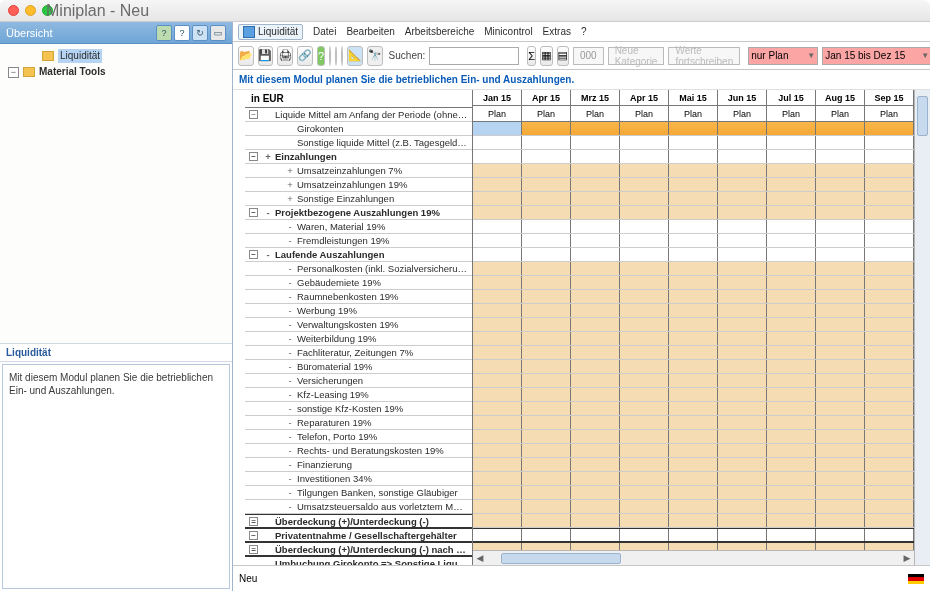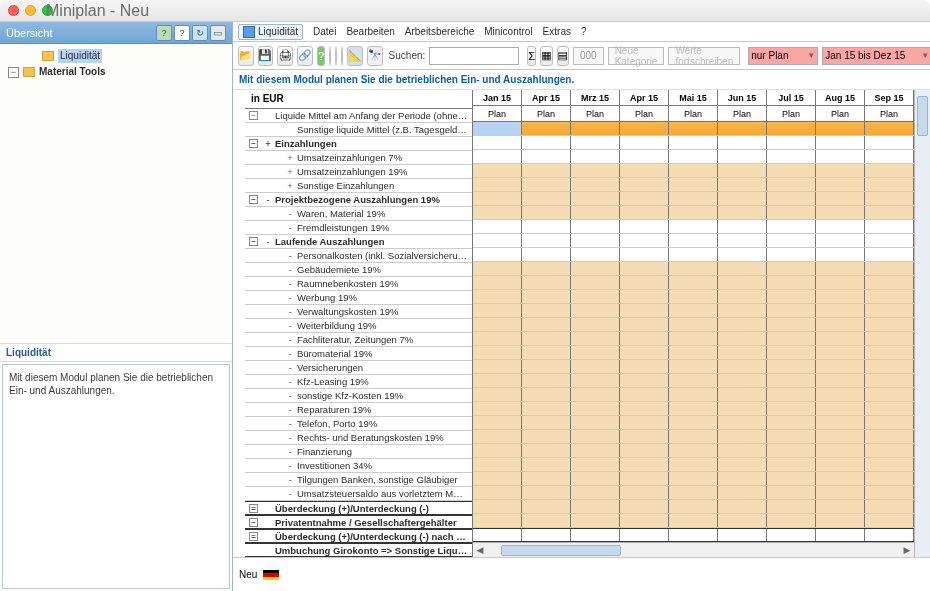--- a/index.html
+++ b/index.html
@@ -78,21 +78,21 @@
 
 .dgrow{ height:14px; display:flex; border-bottom:1px solid #ccc;}
 .dgrow.sep{ border-top:1px solid #333; border-bottom:1px solid #333;}
 .dgcell{ flex:1; border-right:1px solid #777;}
 .peach{ background:#f6dcb3;}
 .blue{ background:#b6d3f1;}
 .orangebar{ background:linear-gradient(#f9b64a,#f4a836);}
 .white{ background:#fff;}
 
 
-.status{ height:34px; border-top:1px solid #c7c7c7; display:flex; justify-content:flex-start; align-items:center; padding:0 6px; font-size:10px; gap:6px;}
+.status{ height:26px; border-top:1px solid #c7c7c7; display:flex; justify-content:space-between; align-items:center; padding:0 6px; font-size:10px; gap:6px;}
 .flag{ width:16px; height:10px; background:linear-gradient(#000 33%, #d00 33% 66%, #fc0 66%);}
 
 
 .hscroll{ height:15px; background:#f0f0f0; border-top:1px solid #b5b5b5; display:flex; align-items:center;}
 .hscroll .htrack{ flex:1; height:13px; background:#f0f0f0; position:relative; margin:0 14px;}
 .hscroll .hthumb{ position:absolute; left:0; width:120px; top:1px; bottom:1px; background:#c6d9ed; border:1px solid #9ab3ce; border-radius:2px;}
 .hscroll .harrow{ width:14px; text-align:center; color:#666; font-size:9px;}
 </style>
 </head>
 <body>
@@ -178,20 +178,25 @@
         <div class="lefthead">in EUR</div>
         <div id="leftrows">
             <div class="row" style="padding-left:4px">
               <span class="exp2">−</span>
               <span class="pre2"></span>
               <span class="rowlabel">Liquide Mittel am Anfang der Periode (ohne Kontok...</span>
             </div>
             <div class="row" style="padding-left:26px">
               <span style="display:inline-block;width:12px"></span>
               <span class="pre2"></span>
+              <span class="rowlabel">Girokonten</span>
+            </div>
+            <div class="row" style="padding-left:26px">
+              <span style="display:inline-block;width:12px"></span>
+              <span class="pre2"></span>
               <span class="rowlabel">Sonstige liquide Mittel (z.B. Tagesgeldkonto)</span>
             </div>
             <div class="row head" style="padding-left:4px">
               <span class="exp2">−</span>
               <span class="pre2">+</span>
               <span class="rowlabel">Einzahlungen</span>
             </div>
             <div class="row" style="padding-left:26px">
               <span style="display:inline-block;width:12px"></span>
               <span class="pre2">+</span>

